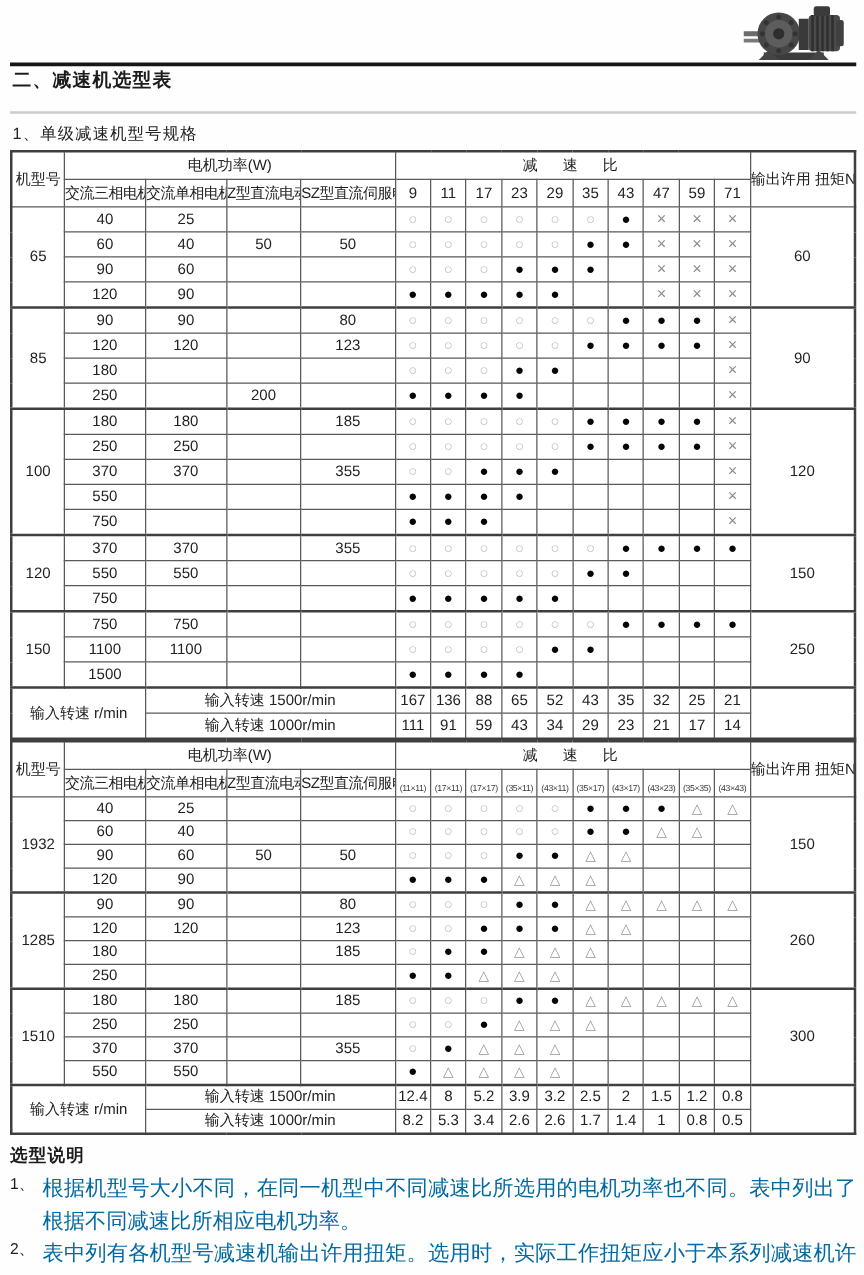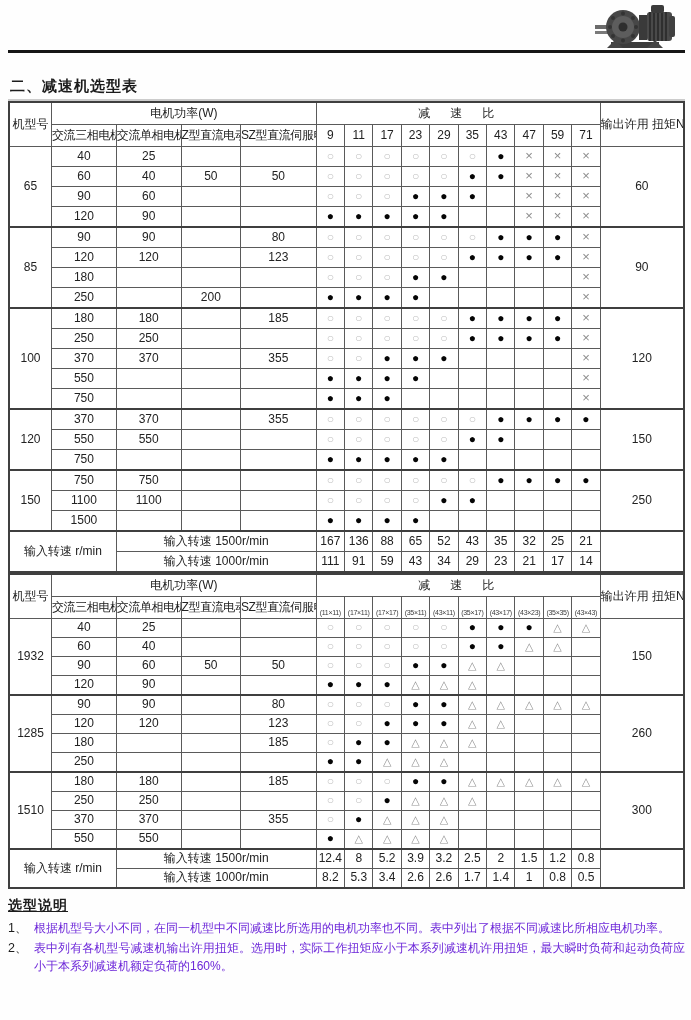--- a/index.html
+++ b/index.html
@@ -8,24 +8,24 @@
     width:691px;
     min-height:1020px;
     box-sizing:border-box;
     padding:4px 6px 10px 8px;
     font-family:"Liberation Sans","DejaVu Sans",sans-serif;
     color:#1c1c1c;
     background:#fefefe;
   }
   .photo{position:absolute;top:2px;right:14px;width:84px;height:52px;}
   .toprule{margin-top:46px;border-top:3px solid #161616;}
-  .h1wrap{border-bottom:2px solid #cccccc;margin-top:24px;padding-bottom:3px;}
+  .h1wrap{border-bottom:2px solid #cccccc;margin-top:2px;padding-bottom:15px;}
   h1{font-size:15px;font-weight:bold;margin:0 0 0 2px;letter-spacing:1px;}
   h2{font-size:13px;font-weight:normal;margin:7px 0 4px 2px;letter-spacing:1px;color:#222;}
-  h3{font-size:14px;font-weight:bold;margin:8px 0 4px 0;letter-spacing:1px;text-decoration:underline;}
+  h3{font-size:14px;font-weight:bold;margin:8px 0 4px 0;letter-spacing:1px;}
 
   table.spec{width:100%;border-collapse:collapse;table-layout:fixed;border:2px solid #3f3f3f;background:#fff;}
   .spec th,.spec td{
     border:1px solid #5a5a5a;
     text-align:center;vertical-align:middle;
     padding:0;font-size:12px;line-height:1.12;
     overflow:hidden;white-space:nowrap;color:#222;
   }
   .spec th{font-weight:normal;height:21px;}
   .hmodel,.htq{white-space:normal;font-size:11.5px;line-height:1.25;}
@@ -41,21 +41,21 @@
   tr.gstart td{border-top:2px solid #3f3f3f;}
 
   .mF{font-size:12px;color:#050505;}
   .mO{font-size:12px;color:#bfbfbf;}
   .mX{font-size:13px;color:#8c8c8c;}
   .mT{font-size:11px;color:#949494;}
 
   .notes{margin-top:2px;}
   .note{display:flex;margin:1px 0;}
   .nnum{flex:0 0 26px;font-size:12.5px;line-height:1.5;}
-  .ntxt{flex:1;font-size:12px;line-height:1.5;text-align:justify;color:#6d28d9;}
+  .ntxt{flex:1;font-size:17px;line-height:1.5;text-align:justify;color:#0369a1;}
 </style>
 </head>
 <body>
 
 <div class="page">
 
   <div class="photo">
     <svg width="84" height="52" viewBox="0 0 84 52">
       <rect x="2" y="23" width="13" height="4" fill="#6b6b6b"></rect>
       <rect x="2" y="29" width="13" height="3" fill="#7a7a7a"></rect>
@@ -84,20 +84,21 @@
       <rect x="76" y="14" width="6" height="21" rx="2" fill="#404040"></rect>
     </svg>
   </div>
 
   <div class="toprule"></div>
 
   <div class="h1wrap">
     <h1>二、减速机选型表</h1>
   </div>
 
+  <h2>1、单级减速机型号规格</h2>
 
   <table id="t1" class="spec">
     <colgroup>
       <col style="width:6.3%">
         <col style="width:9.6%">
         <col style="width:9.6%">
         <col style="width:8.8%">
         <col style="width:11.2%">
       <col style="width:4.21%" span="10">
         <col style="width:12.4%">

